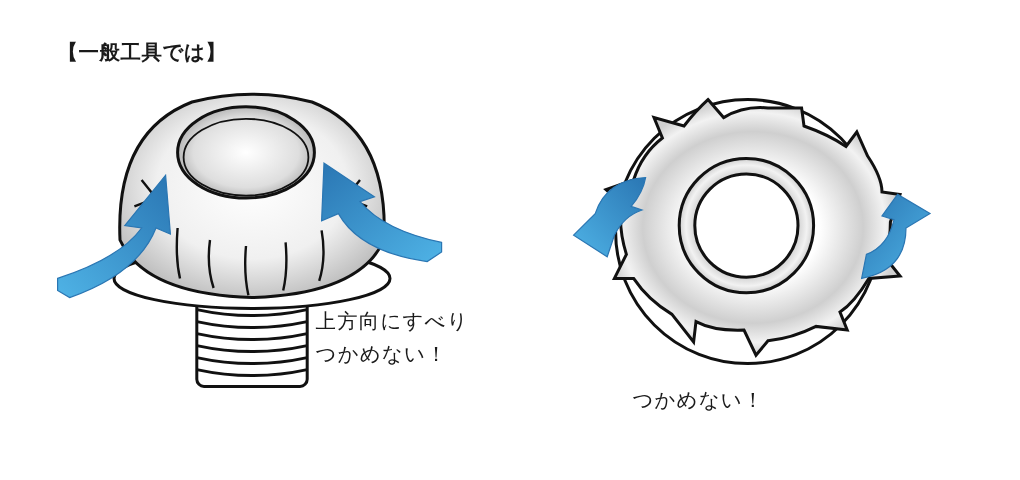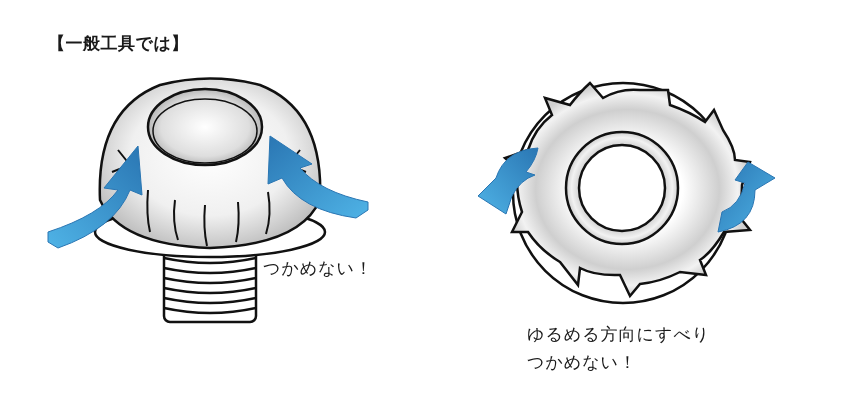--- a/index.html
+++ b/index.html
@@ -83,19 +83,19 @@
     <circle cx="622" cy="188" r="56" fill="url(#ringGrad)" stroke="#111" stroke-width="2.5"></circle>
     <circle cx="622" cy="188" r="43" fill="#fff" stroke="#111" stroke-width="2.5"></circle>
 
     <path d="M538 148 Q505 150 496 178 L478 196 L506 214 L512 196 Q520 180 535 175 L526 172 Q536 160 538 148 Z" fill="url(#arrowGrad)" stroke="#2a76b3" stroke-width="1"></path>
 
     <path d="M718 232 Q755 225 755 190 L775 178 L748 162 L735 180 L745 183 Q740 205 722 212 Z" fill="url(#arrowGrad2)" stroke="#2a76b3" stroke-width="1"></path>
   </g>
 </svg>
 
 <div class="caption cap-left">
+  <div>上方向にすべり</div>
   <div>つかめない！</div>
 </div>
 
 <div class="caption cap-right">
-  <div>ゆるめる方向にすべり</div>
   <div>つかめない！</div>
 </div>
 
 </body></html>

